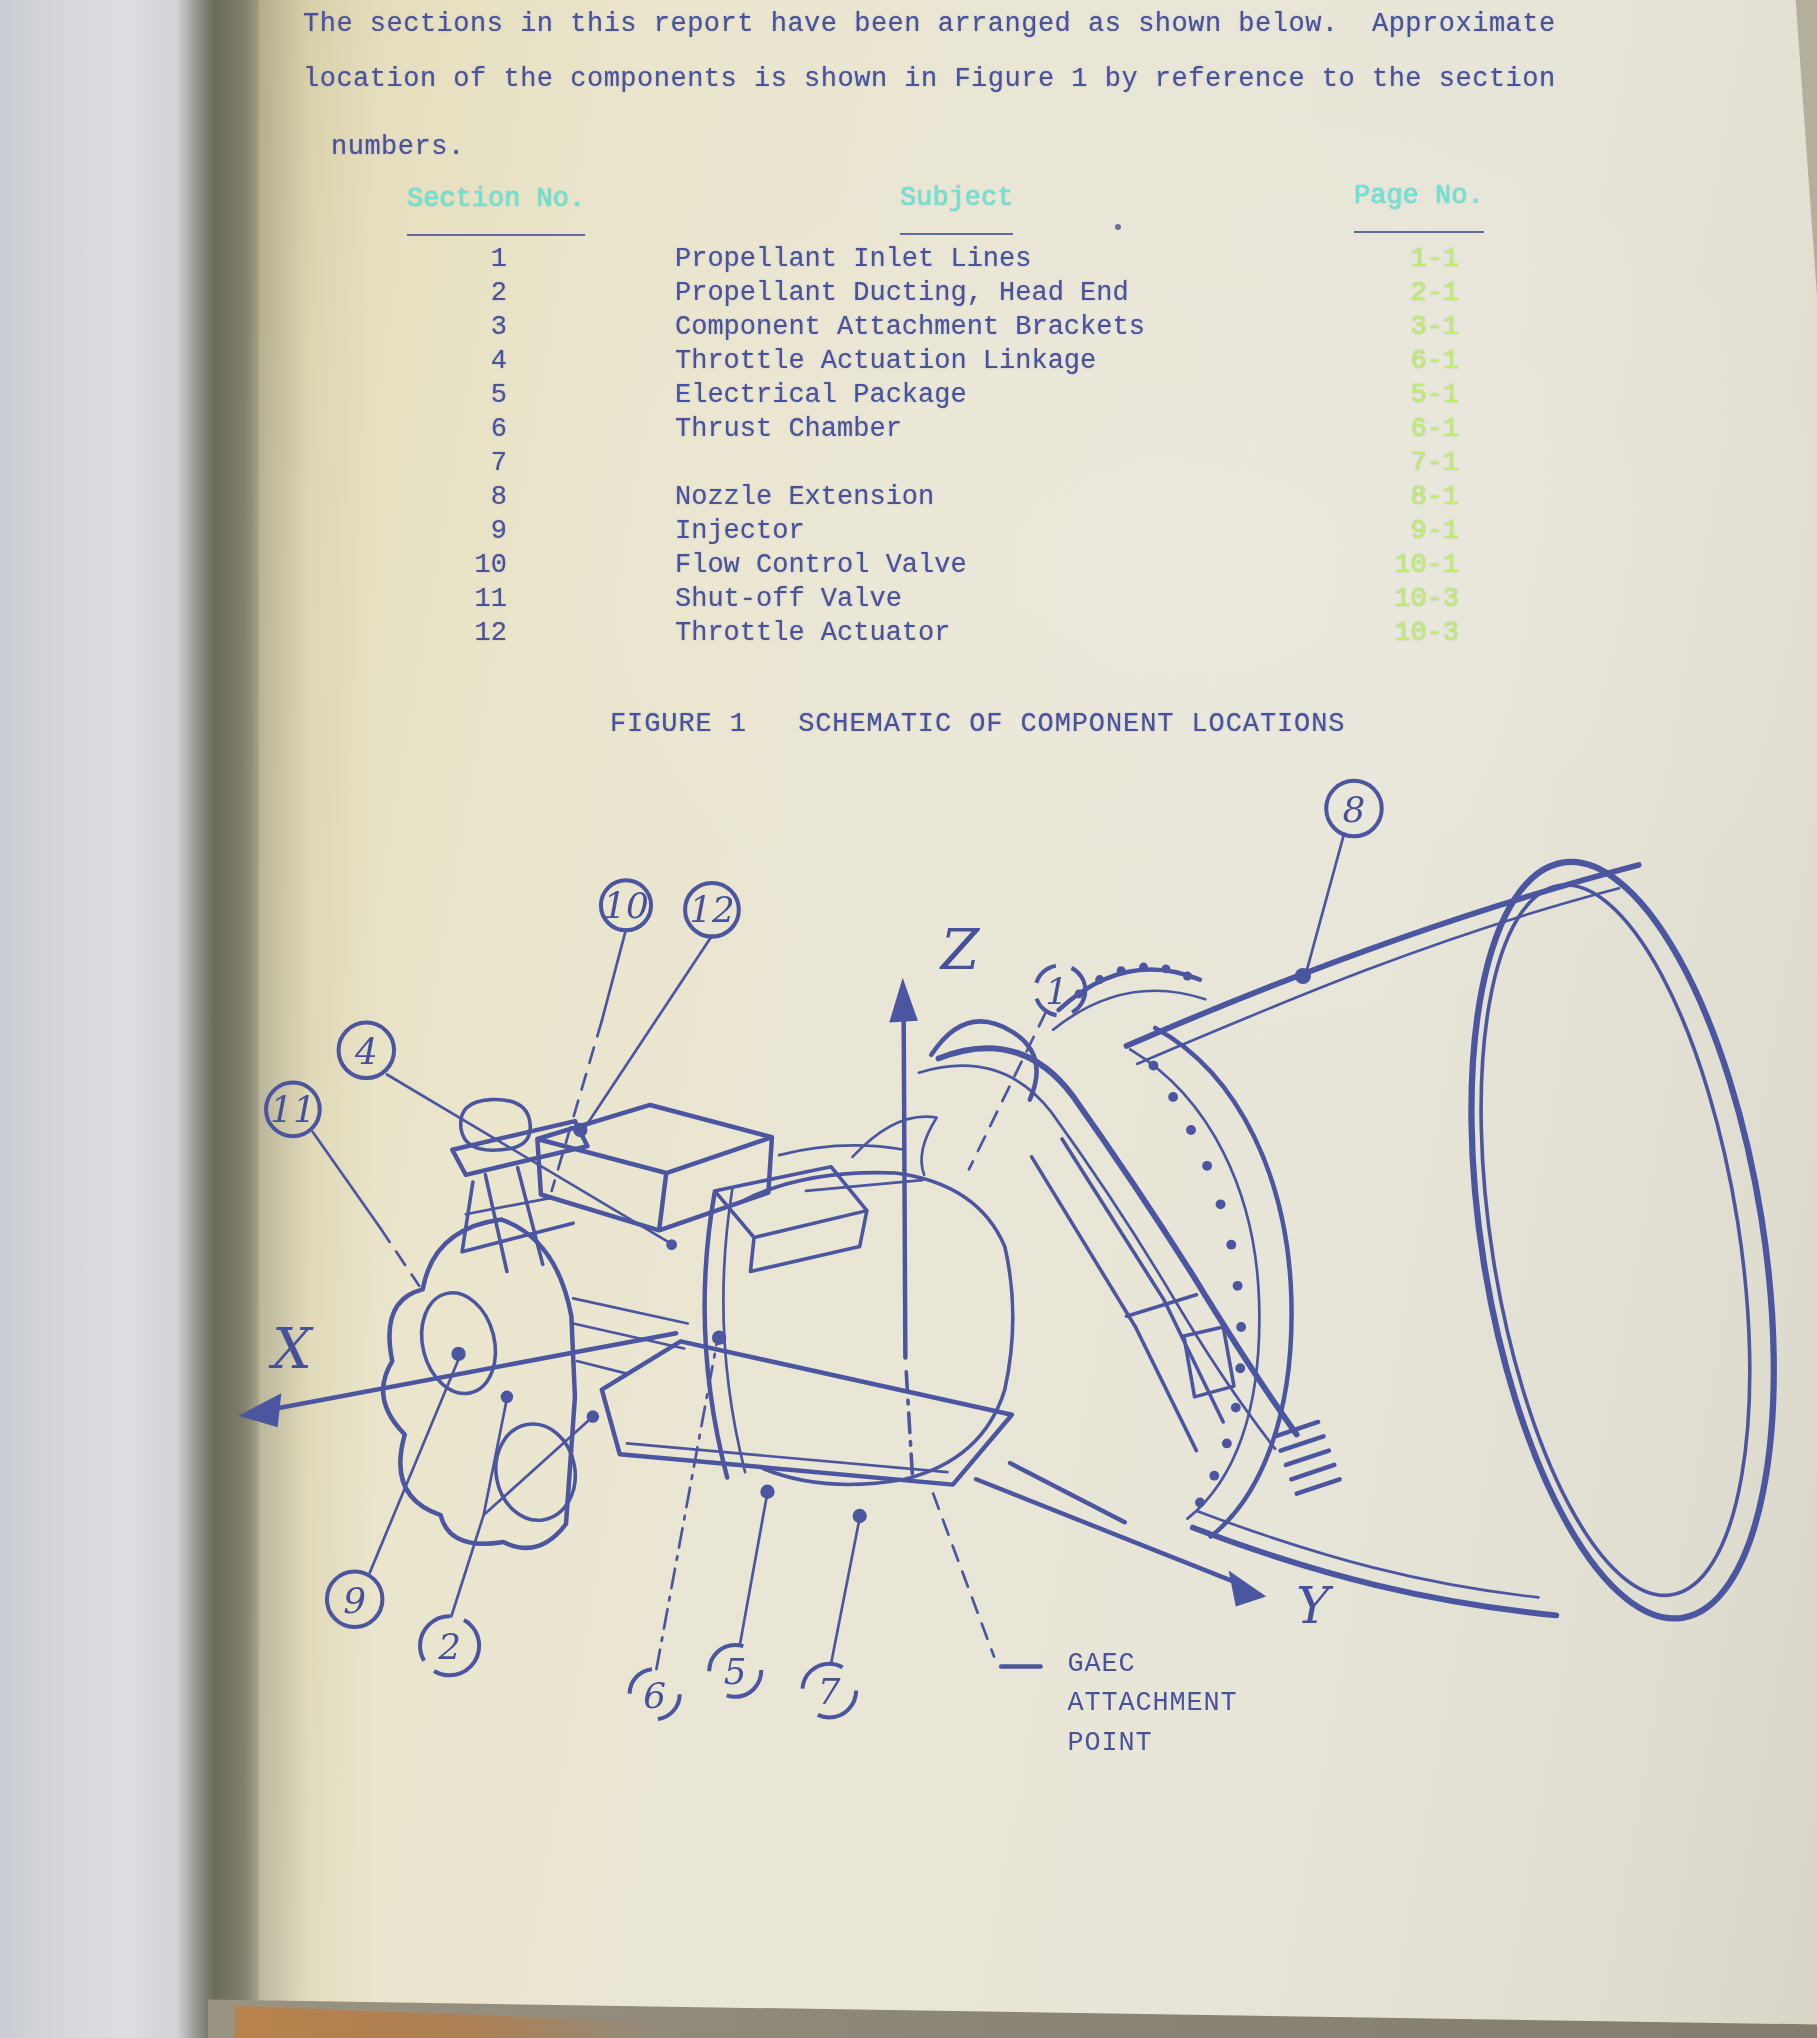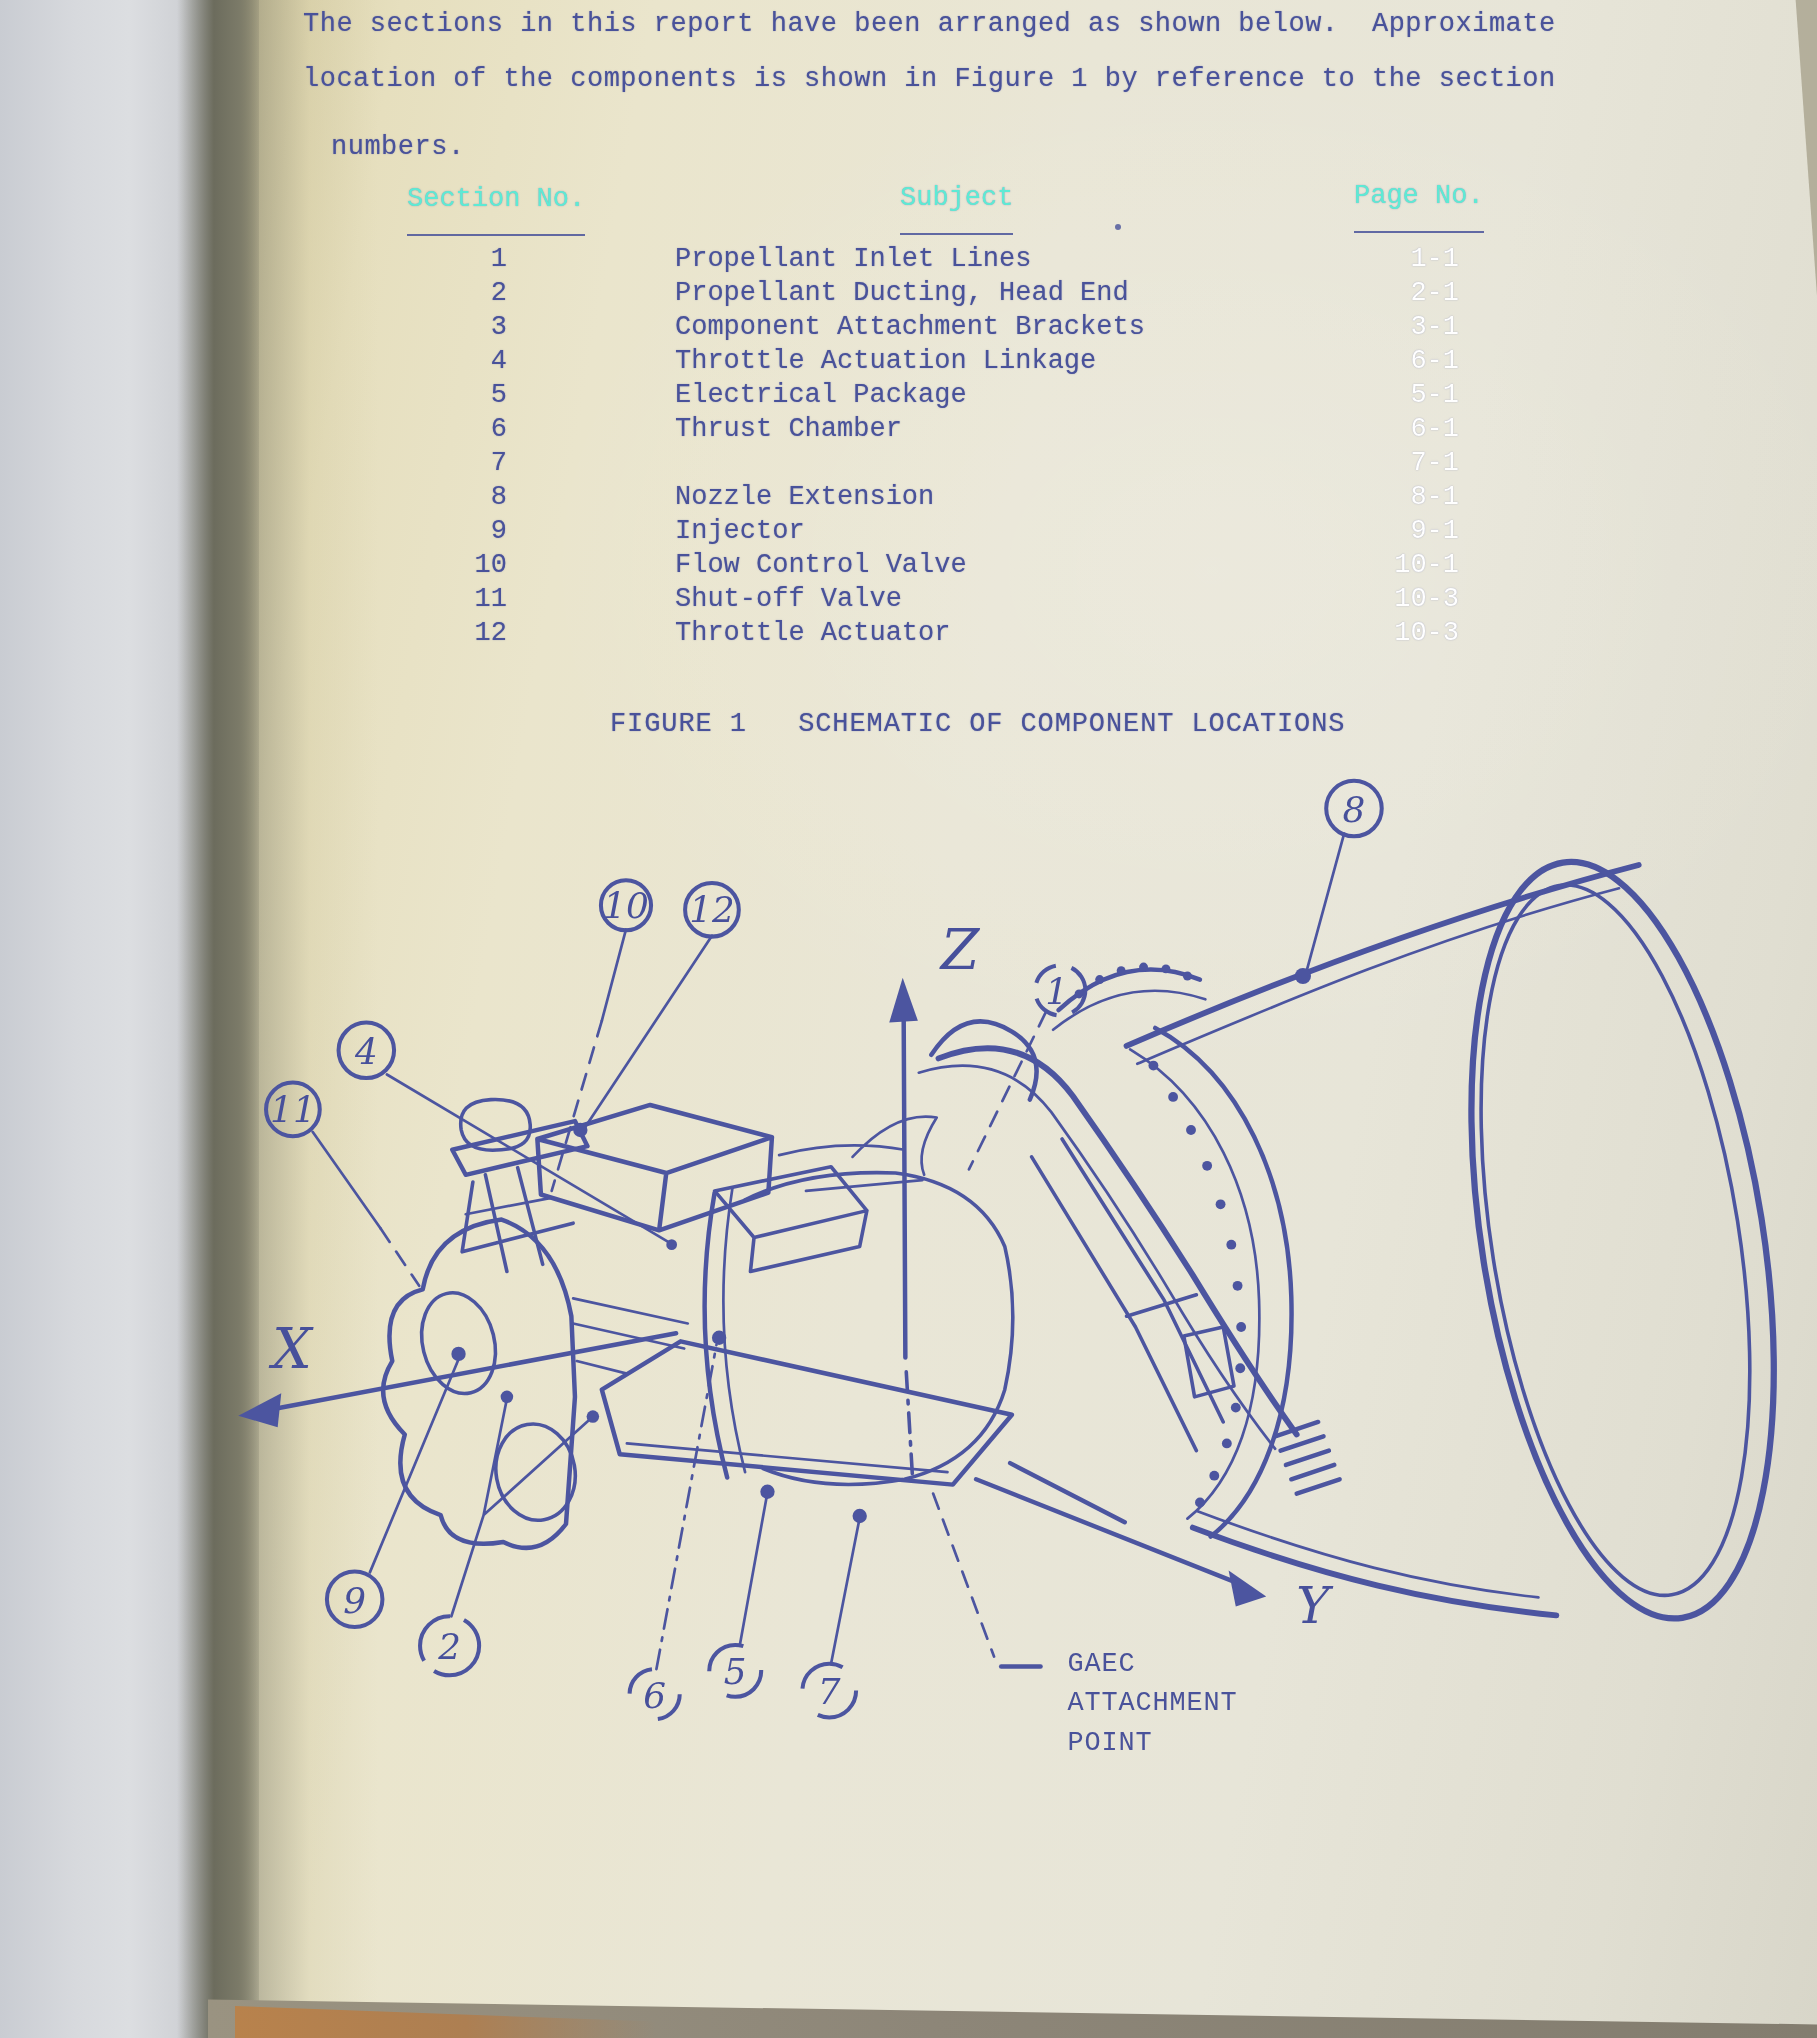--- a/index.html
+++ b/index.html
@@ -35,21 +35,21 @@
       border-bottom:2.7px solid rgba(73,82,154,0.85);padding-bottom:20px;}
   .th-section{left:407px;top:184px;}
   .th-subject{left:900px;top:183px;}
   .th-page{left:1354px;top:181px;}
   .rows{position:absolute;left:0;top:244px;width:1817px;}
   .row{position:relative;height:34px;}
   .c-no{position:absolute;left:385px;width:122px;text-align:right;color:#49529a;font-size:27px;
         text-shadow:0 0 1.3px rgba(73,82,154,0.5);}
   .c-subj{position:absolute;left:675px;color:#49529a;font-size:27px;white-space:pre;
         text-shadow:0 0 1.3px rgba(73,82,154,0.5);}
-  .c-page{position:absolute;left:1325px;width:134px;text-align:right;color:#ffffff;font-size:27px;
+  .c-page{position:absolute;left:1325px;width:134px;text-align:right;color:#bef264;font-size:27px;
         text-shadow:0 0 1.3px rgba(73,82,154,0.5);}
   .caption{position:absolute;left:610px;top:709px;color:#49529a;font-size:27px;white-space:pre;
         letter-spacing:0.9px;text-shadow:0 0 1.3px rgba(73,82,154,0.6);}
   .stray{position:absolute;left:1115px;top:224px;width:6.3px;height:6.3px;border-radius:50%;
         background:rgba(73,82,154,0.8);}
   
   svg.fig{position:absolute;left:0;top:0;}
   .ln{stroke:#4c55a0;fill:none;stroke-width:5;stroke-linecap:round;stroke-linejoin:round;}
   .ln6{stroke-width:6.5;}
   .ln4{stroke-width:4;}

